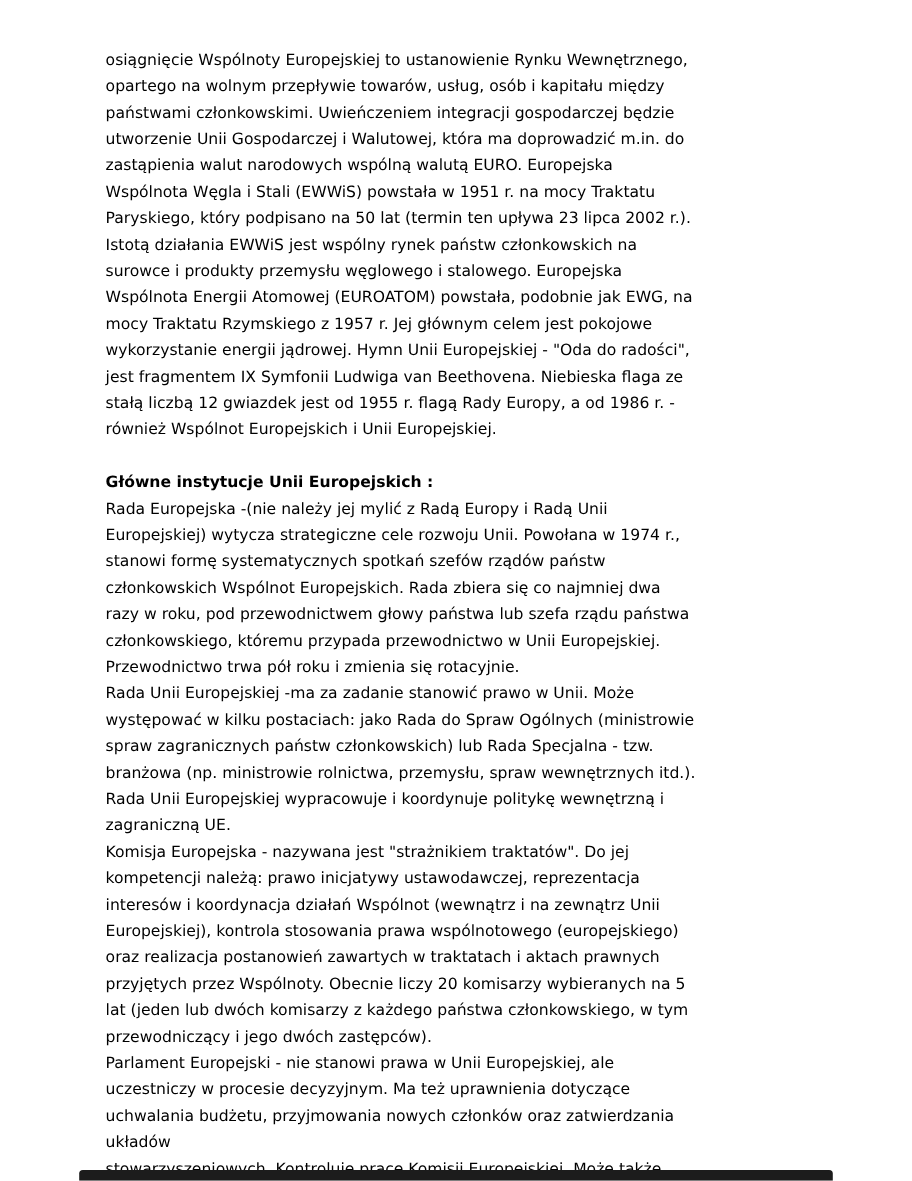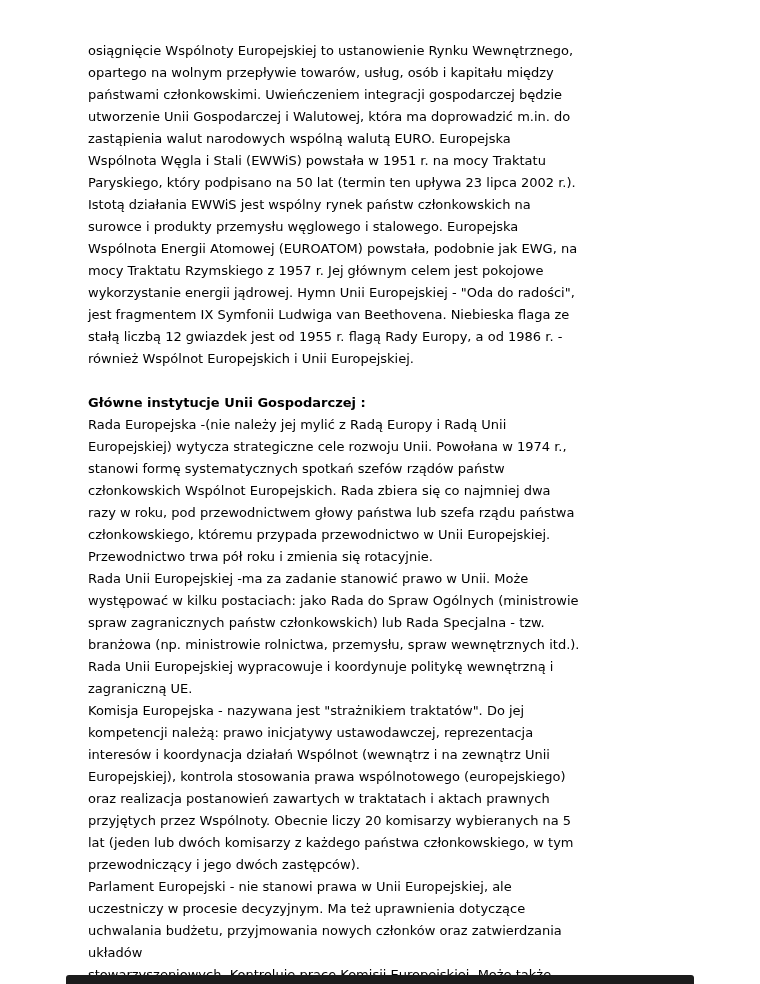--- a/index.html
+++ b/index.html
@@ -43,21 +43,21 @@
       background: #1c1c1c;
       border-radius: 3px 3px 0 0;
     }
   </style>
 </head>
 <body>
 
 <div class="page">
   <p class="para">osiągnięcie Wspólnoty Europejskiej to ustanowienie Rynku Wewnętrznego, opartego na wolnym przepływie towarów, usług, osób i kapitału między państwami członkowskimi. Uwieńczeniem integracji gospodarczej będzie utworzenie Unii Gospodarczej i Walutowej, która ma doprowadzić m.in. do zastąpienia walut narodowych wspólną walutą EURO. Europejska Wspólnota Węgla i Stali (EWWiS) powstała w 1951 r. na mocy Traktatu Paryskiego, który podpisano na 50 lat (termin ten upływa 23 lipca 2002 r.). Istotą działania EWWiS jest wspólny rynek państw członkowskich na surowce i produkty przemysłu węglowego i stalowego. Europejska Wspólnota Energii Atomowej (EUROATOM) powstała, podobnie jak EWG, na mocy Traktatu Rzymskiego z 1957 r. Jej głównym celem jest pokojowe wykorzystanie energii jądrowej. Hymn Unii Europejskiej - "Oda do radości", jest fragmentem IX Symfonii Ludwiga van Beethovena. Niebieska flaga ze stałą liczbą 12 gwiazdek jest od 1955 r. flagą Rady Europy, a od 1986 r. - również Wspólnot Europejskich i Unii Europejskiej.</p>
 
-  <p class="heading">Główne instytucje Unii Gospodarczej :</p>
+  <p class="heading">Główne instytucje Unii Europejskich :</p>
 
   <p class="para">Rada Europejska -(nie należy jej mylić z Radą Europy i Radą Unii Europejskiej) wytycza strategiczne cele rozwoju Unii. Powołana w 1974 r., stanowi formę systematycznych spotkań szefów rządów państw członkowskich Wspólnot Europejskich. Rada zbiera się co najmniej dwa razy w roku, pod przewodnictwem głowy państwa lub szefa rządu państwa członkowskiego, któremu przypada przewodnictwo w Unii Europejskiej. Przewodnictwo trwa pół roku i zmienia się rotacyjnie.</p>
 
   <p class="para">Rada Unii Europejskiej -ma za zadanie stanowić prawo w Unii. Może występować w kilku postaciach: jako Rada do Spraw Ogólnych (ministrowie spraw zagranicznych państw członkowskich) lub Rada Specjalna - tzw. branżowa (np. ministrowie rolnictwa, przemysłu, spraw wewnętrznych itd.). Rada Unii Europejskiej wypracowuje i koordynuje politykę wewnętrzną i zagraniczną UE.</p>
 
   <p class="para">Komisja Europejska - nazywana jest "strażnikiem traktatów". Do jej kompetencji należą: prawo inicjatywy ustawodawczej, reprezentacja interesów i koordynacja działań Wspólnot (wewnątrz i na zewnątrz Unii Europejskiej), kontrola stosowania prawa wspólnotowego (europejskiego) oraz realizacja postanowień zawartych w traktatach i aktach prawnych przyjętych przez Wspólnoty. Obecnie liczy 20 komisarzy wybieranych na 5 lat (jeden lub dwóch komisarzy z każdego państwa członkowskiego, w tym przewodniczący i jego dwóch zastępców).</p>
 
   <p class="para">Parlament Europejski - nie stanowi prawa w Unii Europejskiej, ale uczestniczy w procesie decyzyjnym. Ma też uprawnienia dotyczące uchwalania budżetu, przyjmowania nowych członków oraz zatwierdzania układów
 stowarzyszeniowych. Kontroluje pracę Komisji Europejskiej. Może także ustanawiać tymczasowe Komitety Dochodzeniowe, badające ewentualne wykroczenia lub</p>
 </div>

